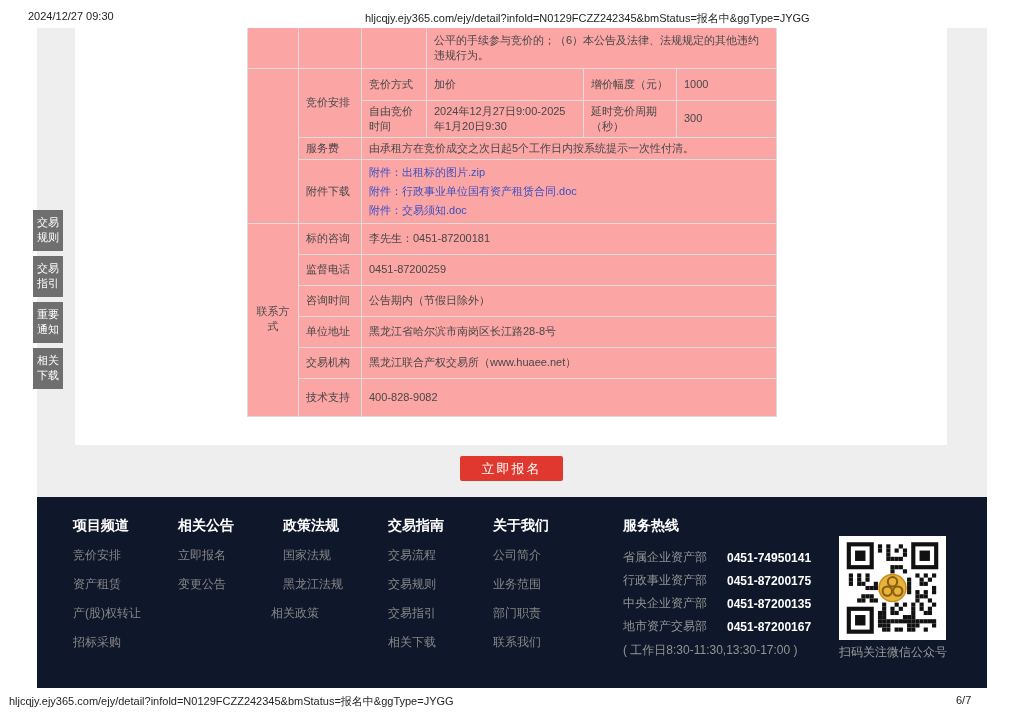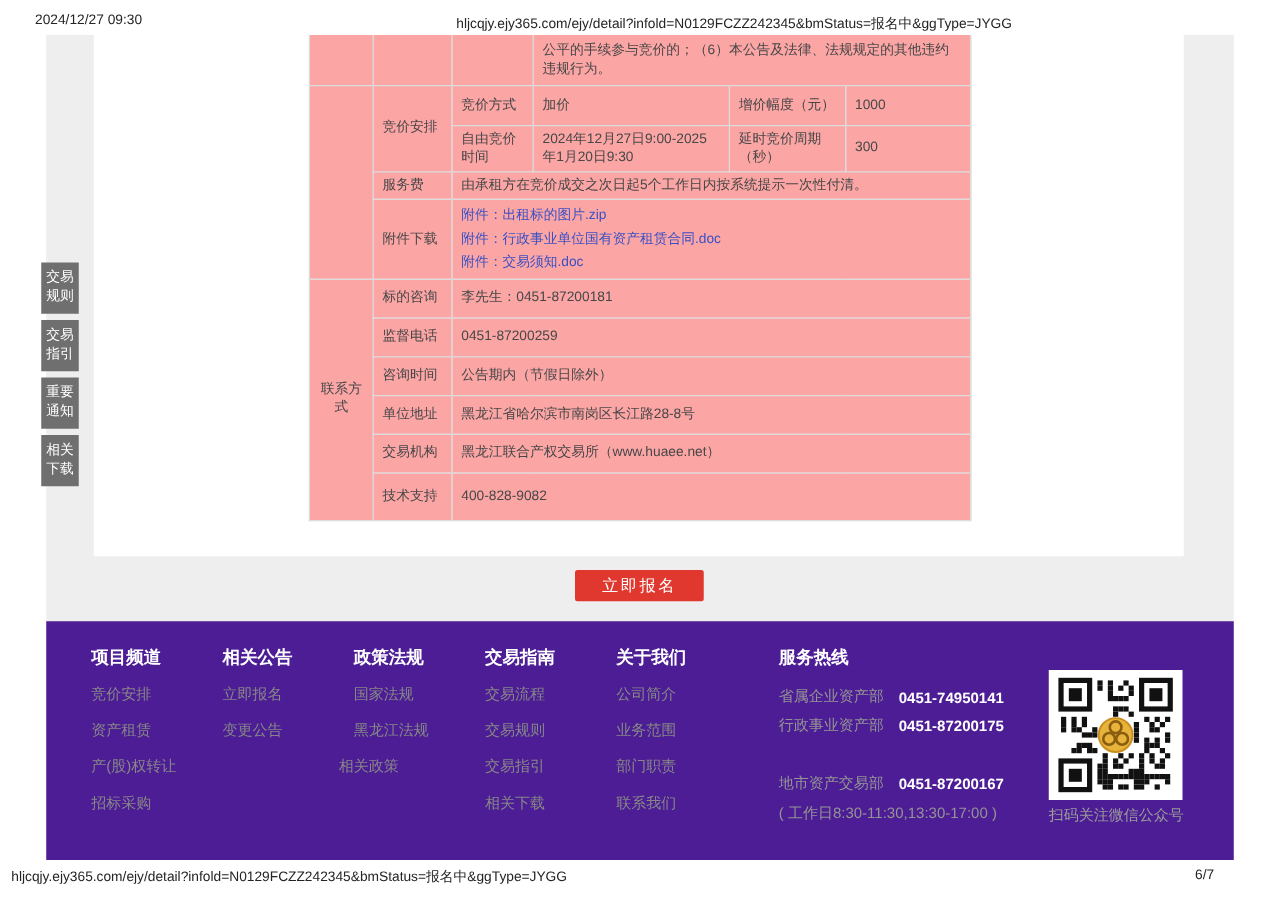--- a/index.html
+++ b/index.html
@@ -28,25 +28,25 @@
   td.contact-group { background:#f4f4f4; text-align:center; padding:0 13px; line-height:18px; color:#4a4a4a;font-family:Liberation Mono, monospace; }
 
   
   .side-tabs { position:absolute; left:33px; top:210px; width:30px; }
   .side-tab { width:30px; height:41px; margin-bottom:5px; background:#6f6f6f; color:#fff; font-size:11px; line-height:15px; text-align:center; padding:5px 3px; cursor:pointer; word-break:break-all; }
 
   
   .signup { position:absolute; left:460px; top:456px; width:103px; height:25px; background:#e0382e; color:#fff; border:none; border-radius:2px; font-size:13px; letter-spacing:2px; cursor:pointer; font-family:"Liberation Sans", sans-serif; }
 
   
-  .footer { position:absolute; left:37px; top:497px; width:950px; height:191px; background:#4c1d95; }
+  .footer { position:absolute; left:37px; top:497px; width:950px; height:191px; background:#0f172a; }
   .f-head { position:absolute; top:20px; font-size:14px; font-weight:bold; color:#ffffff; white-space:nowrap; }
   .f-link { position:absolute; font-size:12px; color:#878787; white-space:nowrap; cursor:pointer; }
   .hot-head { position:absolute; left:586px; top:20px; font-size:14px; font-weight:bold; color:#ffffff; }
-  .hot-item { position:absolute; left:586px; display:flex; gap:12px; align-items:center; }
+  .hot-item { position:absolute; left:586px; display:flex; gap:20px; align-items:center; }
   .hot-label { font-size:12px; color:#949494; white-space:nowrap; }
   .hot-num { font-size:12px; font-weight:bold; color:#ffffff; white-space:nowrap; }
   .hot-hours { position:absolute; left:586px; top:145px; font-size:12px; color:#949494; white-space:nowrap; }
   .qr-box { position:absolute; left:802px; top:39px; width:107px; height:104px; background:#ffffff; }
   .qr-caption { position:absolute; left:799px; top:147px; width:114px; text-align:center; font-size:12px; color:#9b9b9b; white-space:nowrap; }
 </style>
 </head>
 <body>
 
 <div class="root">
@@ -166,20 +166,24 @@
     <div class="f-link" style="left:456px; top:137px">联系我们</div>
 
     <div class="hot-head">服务热线</div>
     <div class="hot-item" style="top:52px">
       <span class="hot-label">省属企业资产部</span>
       <span class="hot-num">0451-74950141</span>
     </div>
     <div class="hot-item" style="top:75px">
       <span class="hot-label">行政事业资产部</span>
       <span class="hot-num">0451-87200175</span>
+    </div>
+    <div class="hot-item" style="top:98px">
+      <span class="hot-label">中央企业资产部</span>
+      <span class="hot-num">0451-87200135</span>
     </div>
     <div class="hot-item" style="top:121px">
       <span class="hot-label">地市资产交易部</span>
       <span class="hot-num">0451-87200167</span>
     </div>
     <div class="hot-hours">( 工作日8:30-11:30,13:30-17:00 )</div>
 
     <div class="qr-box">
       <svg id="qr-svg" width="107" height="104" viewBox="0 0 100 100">
         <rect x="0" y="0" width="100" height="100" fill="#ffffff"></rect>

